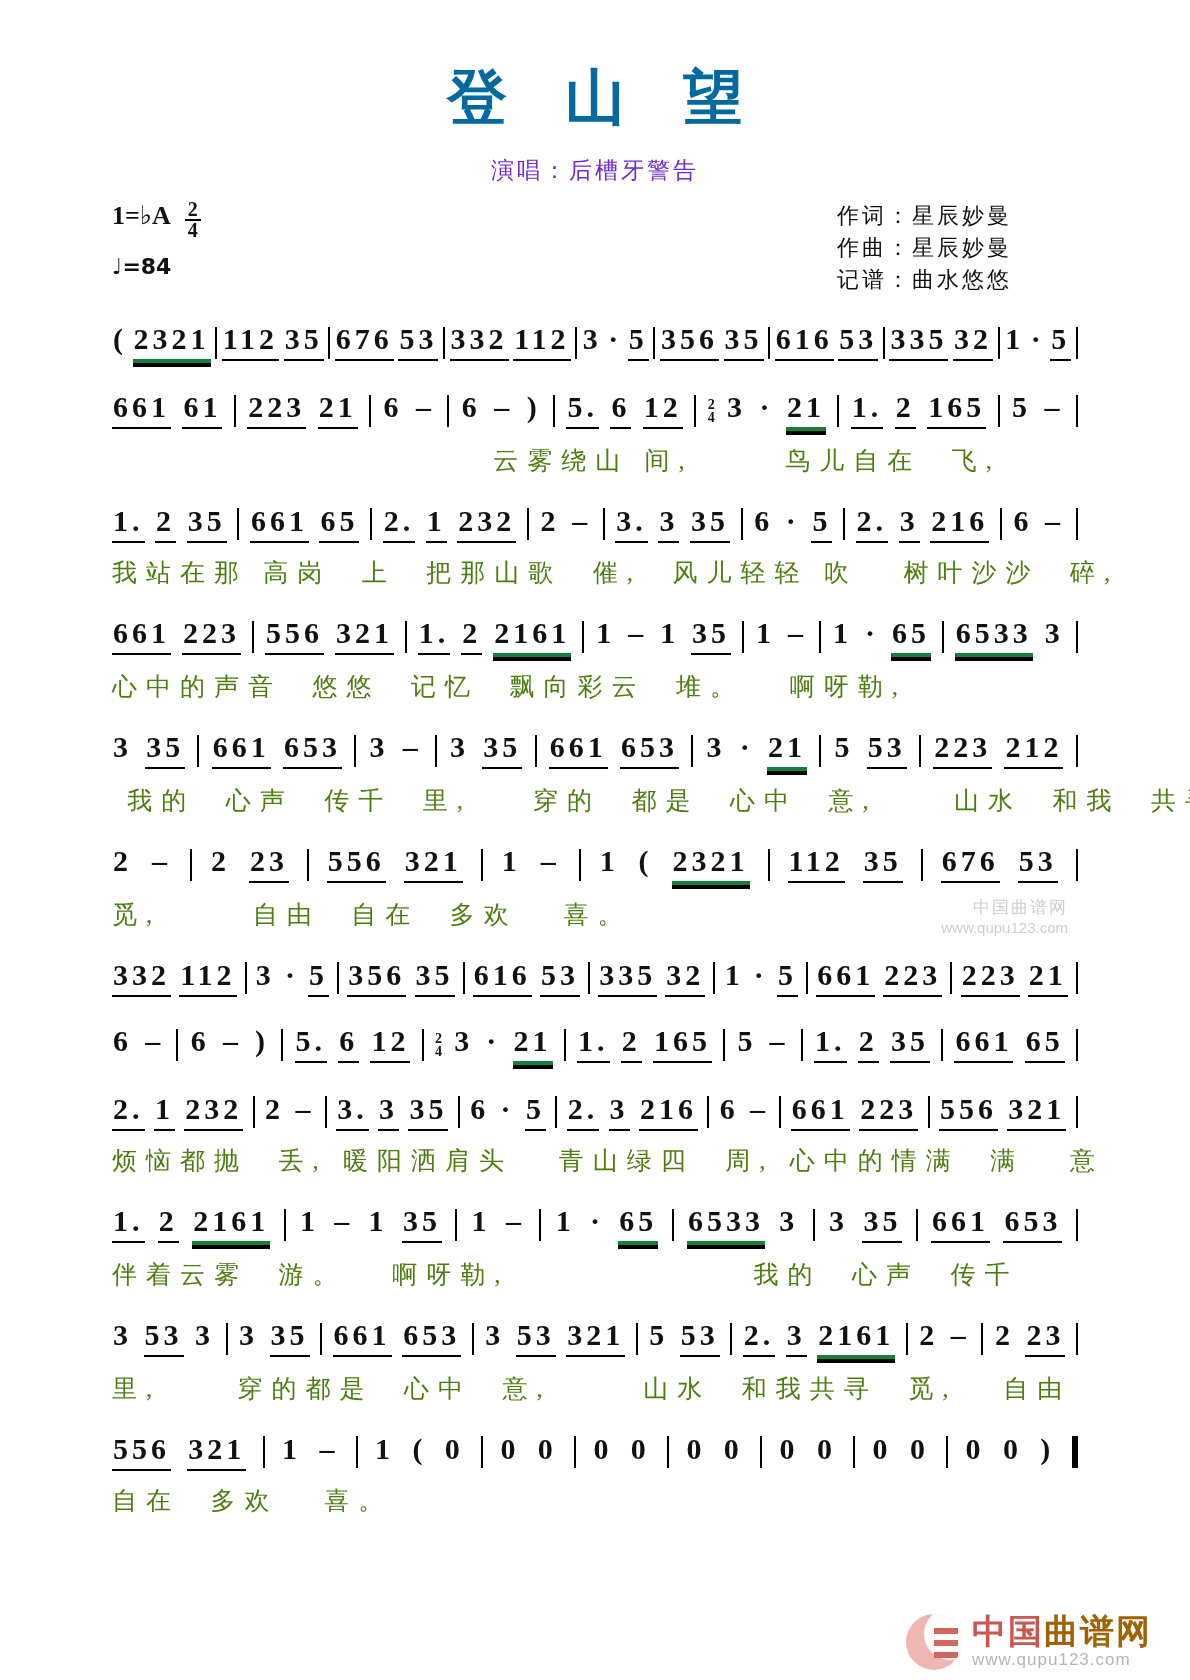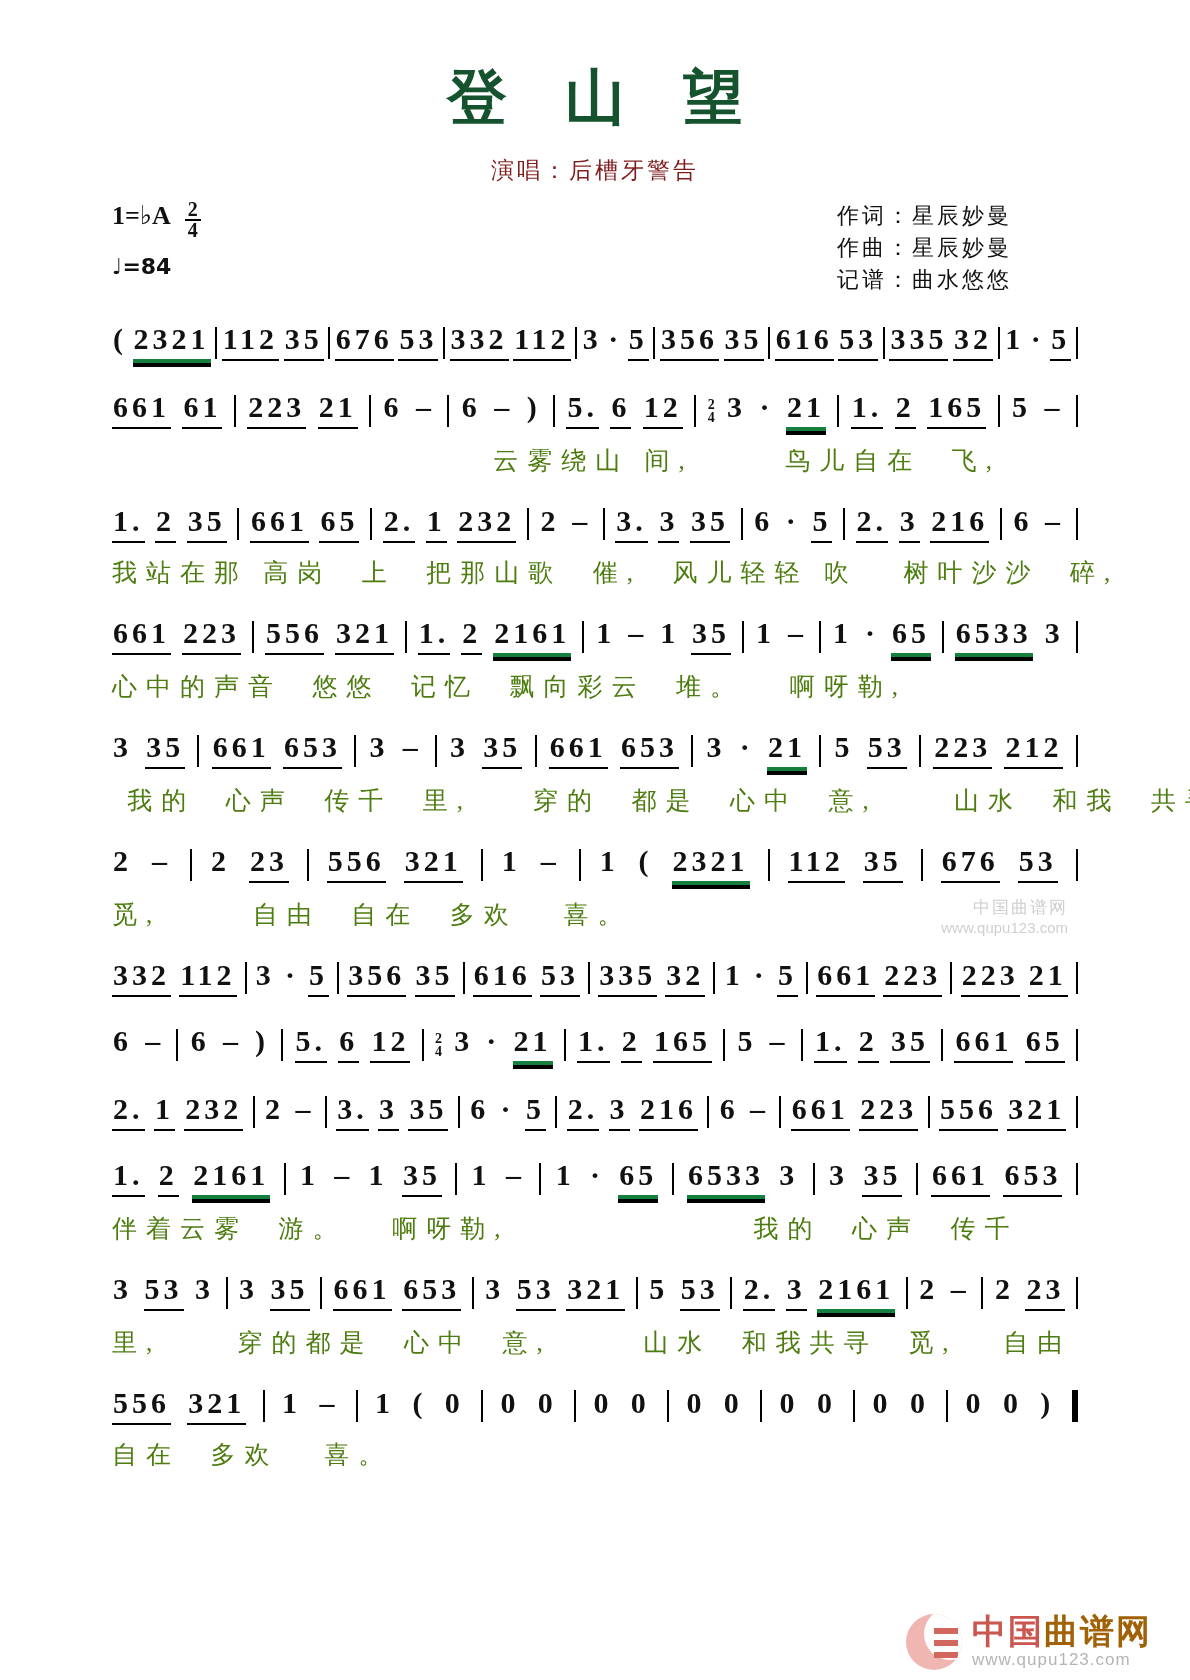--- a/index.html
+++ b/index.html
@@ -3,24 +3,24 @@
 <meta charset="utf-8">
 <style>
   html,body{margin:0;padding:0;}
   body{
     width:1190px;height:1680px;background:#ffffff;overflow:hidden;
     font-family:"Liberation Serif","DejaVu Serif",serif;color:#111;
   }
   .sheet{position:relative;width:1190px;height:1680px;}
   .title{
     margin:58px 0 0 0;text-align:center;font-size:60px;font-weight:bold;
-    letter-spacing:58px;padding-left:58px;color:#14532d;
+    letter-spacing:58px;padding-left:58px;color:#0369a1;
   }
   .subtitle{
-    margin-top:16px;text-align:center;font-size:23px;letter-spacing:3px;color:#7f1d1d;
+    margin-top:16px;text-align:center;font-size:23px;letter-spacing:3px;color:#6d28d9;
   }
   .meta{
     display:flex;justify-content:space-between;align-items:flex-start;
     padding:14px 178px 0 112px;
   }
   .keyrow{font-size:26px;font-weight:bold;display:flex;align-items:flex-start;gap:14px;}
   .frac{display:inline-flex;flex-direction:column;align-items:center;font-size:20px;line-height:19px;font-weight:bold;}
   .frac .den{border-top:2px solid #000;padding:0 3px;}
   .tempo{font-size:22px;margin-top:14px;font-family:"DejaVu Sans",sans-serif;font-weight:bold;}
   .credits{font-size:22px;line-height:32px;letter-spacing:3px;text-align:right;}
@@ -376,20 +376,21 @@
           <span class="tok u0">6</span>
           <span class="tok u0">–</span>
           <span class="bar"></span>
           <span class="tok u1">661</span>
           <span class="tok u1">223</span>
           <span class="bar"></span>
           <span class="tok u1">556</span>
           <span class="tok u1">321</span>
           <span class="bar"></span>
         </div>
+        <div class="lyrics-line">烦恼都抛  丢, 暖阳洒肩头   青山绿四  周, 心中的情满  满   意</div>
       </div>
       <div class="system">
         <div class="notes-line">
           <span class="tok u1">1.</span>
           <span class="tok u1">2</span>
           <span class="tok u2">2161</span>
           <span class="bar"></span>
           <span class="tok u0">1</span>
           <span class="tok u0">–</span>
           <span class="tok u0">1</span>

